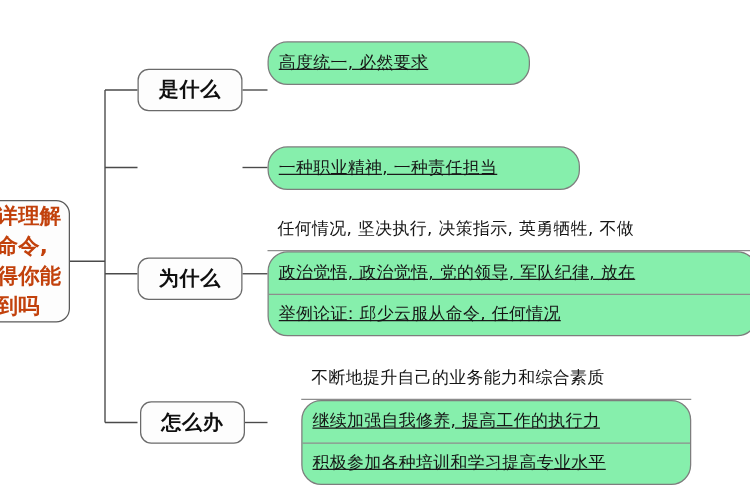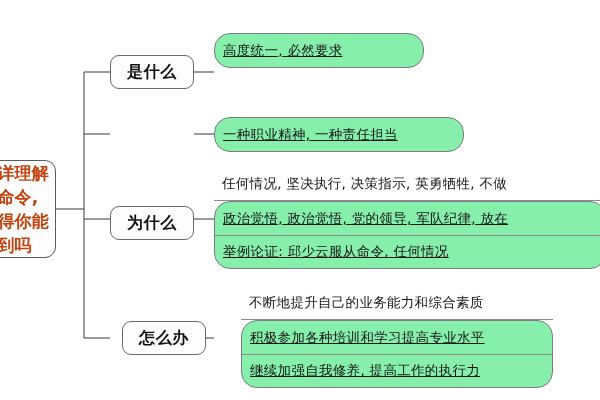--- a/index.html
+++ b/index.html
@@ -185,31 +185,31 @@
     <div class="leaf-box">
       <div class="leaf-row">
         <span class="leaf-text">政治觉悟, 政治觉悟, 党的领导, 军队纪律, 放在</span>
       </div>
       <div class="leaf-row">
         <span class="leaf-text">举例论证: 邱少云服从命令, 任何情况</span>
       </div>
     </div>
   </div>
 
-  <div class="branch-node" style="left:122px; top:321px;">
+  <div class="branch-node" style="left:112px; top:321px;">
     <span class="branch-label">怎么办</span>
   </div>
 
   <div class="leaf-group" style="left:202px; top:287px; width:312px;margin-left:39px;">
     <div class="leaf-loose">
       <span class="leaf-text">不断地提升自己的业务能力和综合素质</span>
     </div>
     <div class="leaf-box">
       <div class="leaf-row">
+        <span class="leaf-text">继续加强自我修养, 提高工作的执行力</span>
+      </div>
+      <div class="leaf-row">
         <span class="leaf-text">积极参加各种培训和学习提高专业水平</span>
       </div>
-      <div class="leaf-row">
-        <span class="leaf-text">继续加强自我修养, 提高工作的执行力</span>
-      </div>
     </div>
   </div>
 
 </div>
 
 </body></html>

